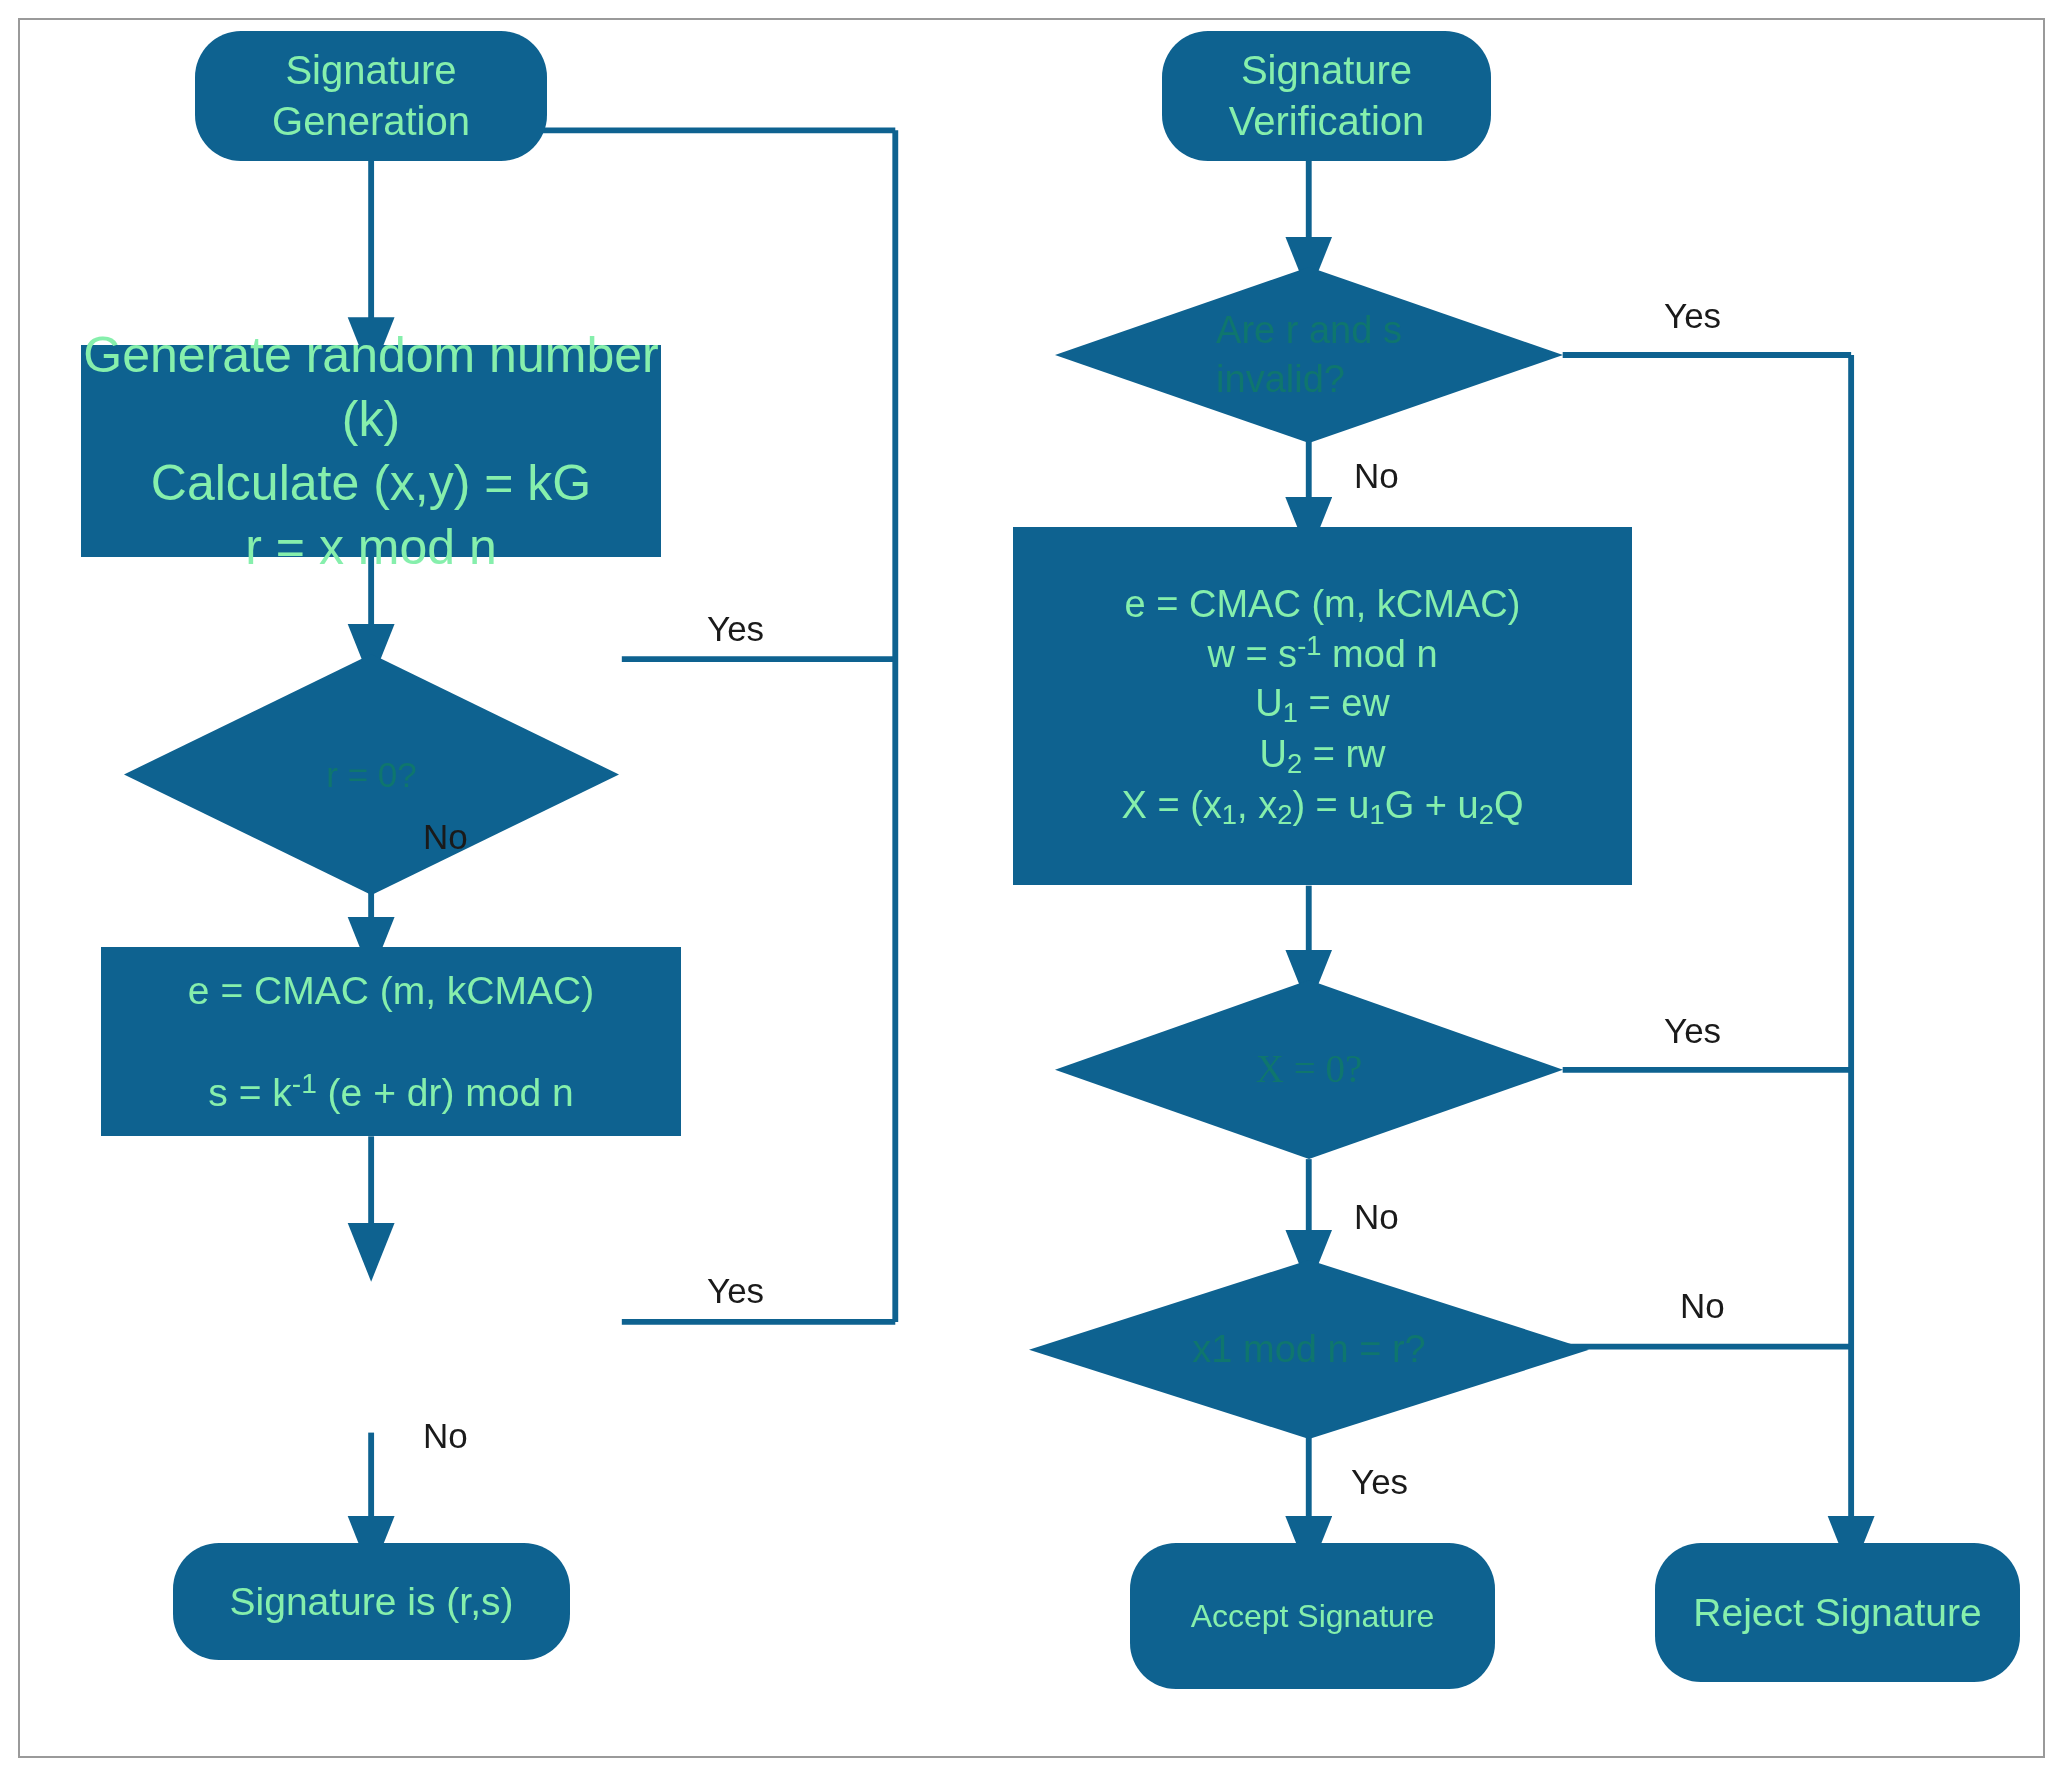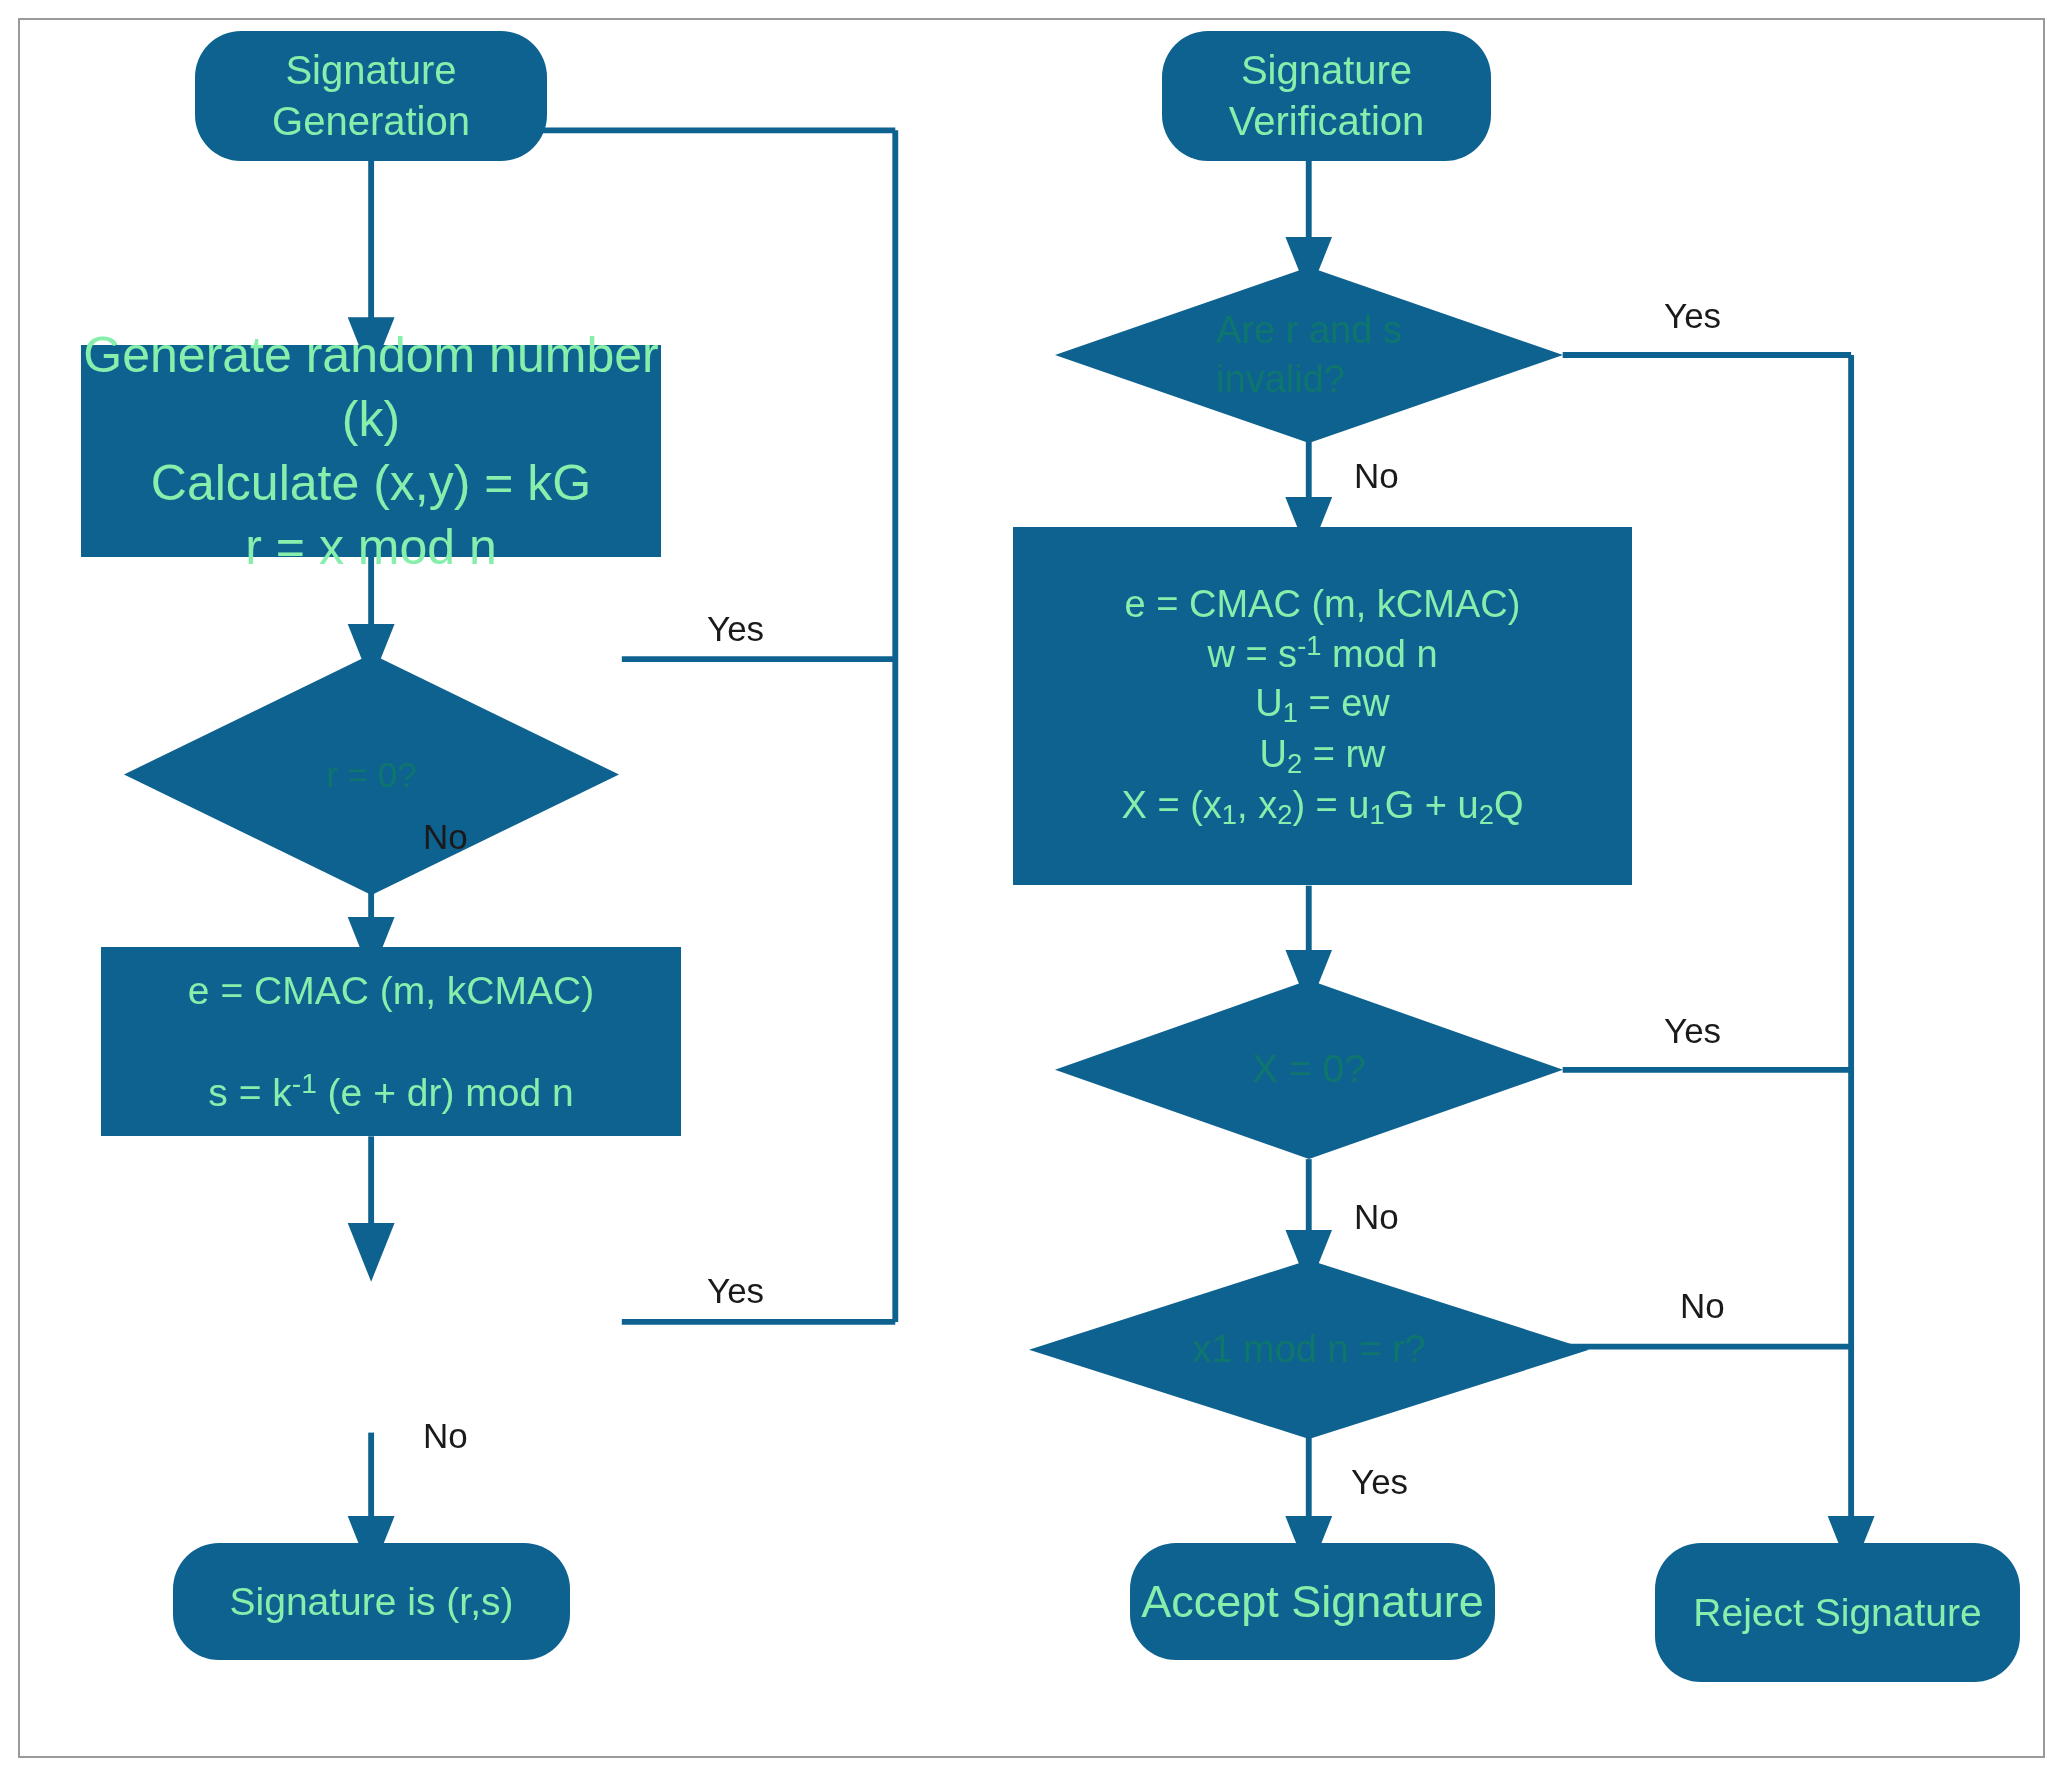--- a/index.html
+++ b/index.html
@@ -177,34 +177,34 @@
     <div><span>w = s</span><span class="sup">-1</span><span> mod n</span></div>
     <div><span>U</span><span class="sub">1</span><span> = ew</span></div>
     <div><span>U</span><span class="sub">2</span><span> = rw</span></div>
     <div><span>X = (x</span><span class="sub">1</span><span>, x</span><span class="sub">2</span><span>) = u</span><span class="sub">1</span><span>G + u</span><span class="sub">2</span><span>Q</span></div>
   </div>
 
   <div class="decision" style="left:1055px; top:980px; width:508px; height:179px;">
     <svg viewBox="0 0 780 275" preserveAspectRatio="none" style="position:absolute;left:0;top:0;width:508px;height:179px;">
       <polygon points="390,0 780,138 390,275 0,138" fill="#0e6290"></polygon>
     </svg>
-    <div class="dlabel" style="font-size:39px;">X = 0?</div>
+    <div class="dlabel" style="font-size:39px;font-family:Liberation Serif, serif;">X = 0?</div>
   </div>
 
   <div class="edge-label" style="left:1664px; top:1011px;">Yes</div>
   <div class="edge-label" style="left:1354px; top:1197px;">No</div>
 
   <div class="decision" style="left:1029px; top:1260px; width:560px; height:179px;">
     <svg viewBox="0 0 860 275" preserveAspectRatio="none" style="position:absolute;left:0;top:0;width:560px;height:179px;">
       <polygon points="430,0 860,138 430,275 0,138" fill="#0e6290"></polygon>
     </svg>
     <div class="dlabel" style="font-size:38px;">x1 mod n = r?</div>
   </div>
 
   <div class="edge-label" style="left:1680px; top:1286px;">No</div>
   <div class="edge-label" style="left:1351px; top:1462px;">Yes</div>
 
-  <div class="node terminator" style="left:1130px; top:1543px; width:365px; height:117px; font-size:45px;text-align:right;">Accept Signature</div>
+  <div class="node terminator" style="left:1130px; top:1543px; width:365px; height:146px; font-size:32px;text-align:right;">Accept Signature</div>
 
   <div class="node terminator" style="left:1655px; top:1543px; width:365px; height:139px; font-size:39px;">Reject Signature</div>
 
 </div>
 
 
 </body></html>

